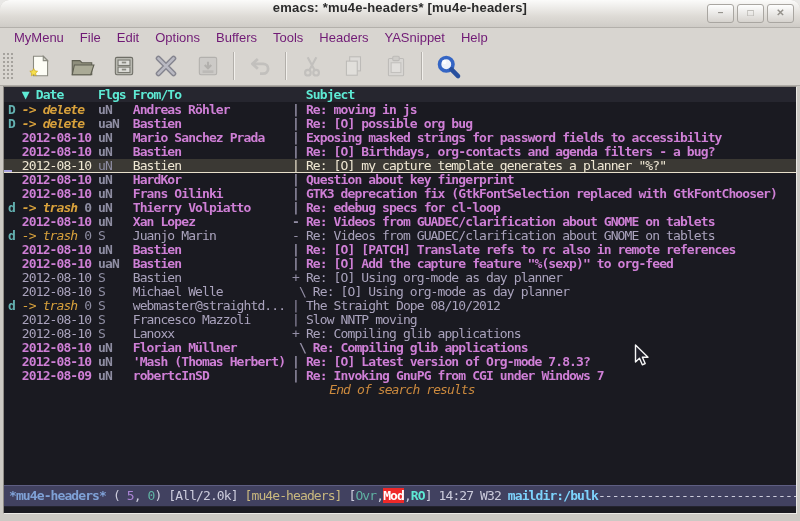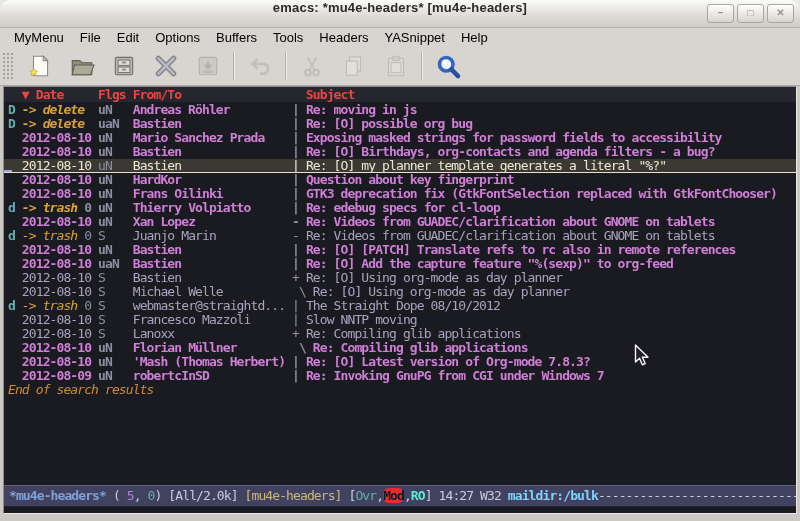--- a/index.html
+++ b/index.html
@@ -8,57 +8,57 @@
   
   #titlebar{height:27px;flex:0 0 27px;background:linear-gradient(#fbfbfa,#dedbd6 60%,#cfccc7);
             border-bottom:1px solid #b3b0ab;display:flex;align-items:flex-start;position:relative;}
   #title-text{flex:1;text-align:center;font-size:13px;font-weight:bold;color:#2b2b2b;letter-spacing:.2px;}
   #win-buttons{position:absolute;right:6px;top:4px;display:flex;gap:3px;}
   .wbtn{width:25px;height:17px;border:1px solid #a9a6a1;border-radius:3px;
         background:linear-gradient(#fefefe,#d6d3ce);color:#94918b;font-size:10px;font-weight:bold;
         line-height:15px;text-align:center;cursor:default;}
   
   #menubar{height:19px;flex:0 0 19px;background:#d8d5d0;display:flex;align-items:center;padding-left:6px;}
-  .menu-item{font-size:13px;color:#000000;padding:16px 8px;cursor:default;}
+  .menu-item{font-size:13px;color:#701a75;padding:16px 8px;cursor:default;}
   
   #toolbar{height:38px;flex:0 0 38px;background:#d8d5d0;border-bottom:1px solid #aeaba6;
            display:flex;align-items:center;}
   #tb-handle{width:11px;height:28px;margin:0 6px 0 2px;
     background-image:radial-gradient(circle at 2px 2px,#a5a29d 1px,transparent 1.3px);
     background-size:4px 4px;}
   .tb-btn{width:36px;height:32px;margin:0 3px;display:flex;align-items:center;justify-content:center;border-radius:3px;}
   .tb-btn.disabled{opacity:.35;filter:saturate(0);}
   .tb-sep{width:1px;height:28px;background:#b2afaa;border-right:1px solid #f2f0ec;margin:0 4px;}
   
   #buffer-wrap{flex:1;margin:0 3px 7px 3px;border:1px solid;border-color:#8f8c87 #eceae6 #eceae6 #8f8c87;
        background:#1a1a21;display:flex;flex-direction:column;overflow:hidden;
        font-family:"DejaVu Sans Mono",monospace;font-size:13px;letter-spacing:-0.9px;}
-  #header-line{height:15px;line-height:15px;background:#26262f;color:#ef4444;font-weight:bold;
+  #header-line{height:15px;line-height:15px;background:#26262f;color:#5eead4;font-weight:bold;
        white-space:pre;overflow:hidden;padding-left:4px;}
   #rows{position:relative;margin-top:1px;}
   .hrow{height:14px;line-height:14px;white-space:pre;overflow:hidden;padding-left:4px;position:relative;}
   .st-u{color:#cf7fd6;font-weight:bold;}
   .st-r{color:#aaa3bd;}
   .st-c{color:#f0e8d4;background:#3b3934;border-bottom:1px solid #e8e0cc;height:13px;line-height:13px;}
   .hrow .mk{color:#63b0b0;font-weight:bold;}
   .hrow .mdate{color:#d9a23c;font-style:italic;}
   .hrow .fl{color:#8e8da2;margin-top:12px;}
   .hrow .th{color:#948fa6;}
   .st-c .th{color:inherit;}
   #cursor-dash{position:absolute;left:0;bottom:-1px;width:8px;height:3px;background:#a9a3e0;}
-  #end-marker{height:14px;line-height:14px;padding-left:4px;color:#cc8a3e;font-style:italic;white-space:pre;}
+  #end-marker{height:14px;line-height:14px;padding-left:4px;color:#cc8a3e;font-style:italic;white-space:pre;text-align:center;}
   
   #modeline{margin-top:auto;flex:0 0 19px;height:19px;line-height:17px;background:#414160;
       border-top:1px solid #5e5e82;border-bottom:1px solid #23232f;white-space:pre;overflow:hidden;
       padding:1px 0 0 5px;color:#ccccdc;}
   .ml-blue{color:#7fa1d6;font-weight:bold;}
   .ml-purple{color:#ab84d6;}
   .ml-teal{color:#5fb3a3;}
   .ml-tan{color:#c9b87e;}
-  .ml-mod{color:#0f172a;background:#ef2929;font-weight:bold;border-radius:6px;}
+  .ml-mod{color:#ffffff;background:#ef2929;font-weight:bold;}
   .ml-ro{color:#5eead4;font-weight:bold;}
   .ml-mag{color:#7dd3fc;font-weight:bold;}
   #echo-area{flex:0 0 6px;background:#1a1a21;}
   
   #mouse-cursor{position:absolute;left:634px;top:344px;z-index:50;pointer-events:none;}
 </style>
 </head>
 <body>
 
 <div id="frame">
@@ -159,21 +159,21 @@
       </div>
     </div>
 
   <div id="buffer-wrap">
     <div id="header-line">  ▼ Date     Flgs From/To                  Subject</div>
     <div id="rows">
         <div class="hrow st-u"><span class="mk">D </span><span class="mdate">-&gt; delete</span><span>  </span><span class="fl">uN   </span><span>Andreas Röhler         </span><span class="th">| </span><span>Re: moving in js</span></div>
         <div class="hrow st-u"><span class="mk">D </span><span class="mdate">-&gt; delete</span><span>  </span><span class="fl">uaN  </span><span>Bastien                </span><span class="th">| </span><span>Re: [O] possible org bug</span></div>
         <div class="hrow st-u"><span class="mk">  </span><span>2012-08-10</span><span> </span><span class="fl">uN   </span><span>Mario Sanchez Prada    </span><span class="th">| </span><span>Exposing masked strings for password fields to accessibility</span></div>
         <div class="hrow st-u"><span class="mk">  </span><span>2012-08-10</span><span> </span><span class="fl">uN   </span><span>Bastien                </span><span class="th">| </span><span>Re: [O] Birthdays, org-contacts and agenda filters - a bug?</span></div>
-        <div class="hrow st-c"><span class="mk">  </span><span>2012-08-10</span><span> </span><span class="fl">uN   </span><span>Bastien                </span><span class="th">| </span><span>Re: [O] my planner template generates a literal "%?"</span><span id="cursor-dash"></span></div>
+        <div class="hrow st-c"><span class="mk">  </span><span>2012-08-10</span><span> </span><span class="fl">uN   </span><span>Bastien                </span><span class="th">| </span><span>Re: [O] my capture template generates a planner "%?"</span><span id="cursor-dash"></span></div>
         <div class="hrow st-u"><span class="mk">  </span><span>2012-08-10</span><span> </span><span class="fl">uN   </span><span>HardKor                </span><span class="th">| </span><span>Question about key fingerprint</span></div>
         <div class="hrow st-u"><span class="mk">  </span><span>2012-08-10</span><span> </span><span class="fl">uN   </span><span>Frans Oilinki          </span><span class="th">| </span><span>GTK3 deprecation fix (GtkFontSelection replaced with GtkFontChooser)</span></div>
         <div class="hrow st-u"><span class="mk">d </span><span class="mdate">-&gt; trash</span><span class="fl"> 0</span><span> </span><span class="fl">uN   </span><span>Thierry Volpiatto      </span><span class="th">| </span><span>Re: edebug specs for cl-loop</span></div>
         <div class="hrow st-u"><span class="mk">  </span><span>2012-08-10</span><span> </span><span class="fl">uN   </span><span>Xan Lopez              </span><span class="th">- </span><span>Re: Videos from GUADEC/clarification about GNOME on tablets</span></div>
         <div class="hrow st-r"><span class="mk">d </span><span class="mdate">-&gt; trash</span><span class="fl"> 0</span><span> </span><span class="fl">S    </span><span>Juanjo Marin           </span><span class="th">- </span><span>Re: Videos from GUADEC/clarification about GNOME on tablets</span></div>
         <div class="hrow st-u"><span class="mk">  </span><span>2012-08-10</span><span> </span><span class="fl">uN   </span><span>Bastien                </span><span class="th">| </span><span>Re: [O] [PATCH] Translate refs to rc also in remote references</span></div>
         <div class="hrow st-u"><span class="mk">  </span><span>2012-08-10</span><span> </span><span class="fl">uaN  </span><span>Bastien                </span><span class="th">| </span><span>Re: [O] Add the capture feature "%(sexp)" to org-feed</span></div>
         <div class="hrow st-r"><span class="mk">  </span><span>2012-08-10</span><span> </span><span class="fl">S    </span><span>Bastien                </span><span class="th">+ </span><span>Re: [O] Using org-mode as day planner</span></div>
         <div class="hrow st-r"><span class="mk">  </span><span>2012-08-10</span><span> </span><span class="fl">S    </span><span>Michael Welle          </span><span class="th"> \ </span><span>Re: [O] Using org-mode as day planner</span></div>
         <div class="hrow st-r"><span class="mk">d </span><span class="mdate">-&gt; trash</span><span class="fl"> 0</span><span> </span><span class="fl">S    </span><span>webmaster@straightd... </span><span class="th">| </span><span>The Straight Dope 08/10/2012</span></div>

